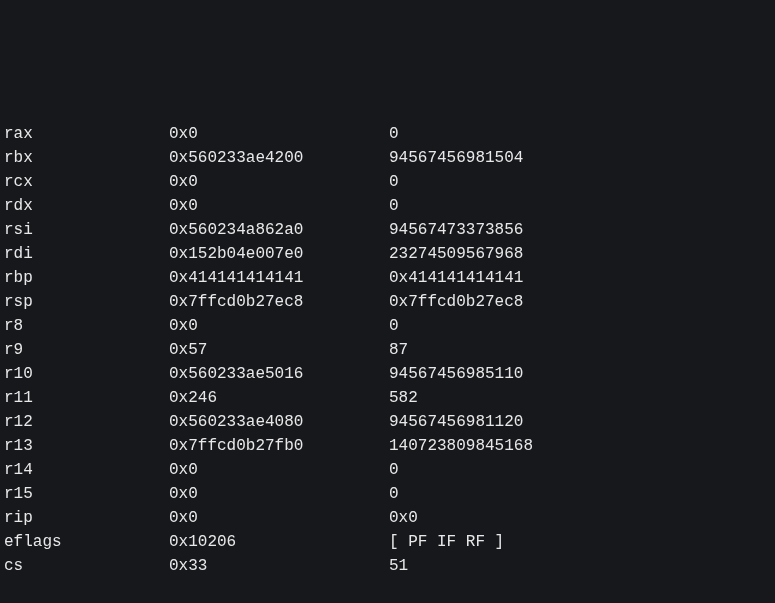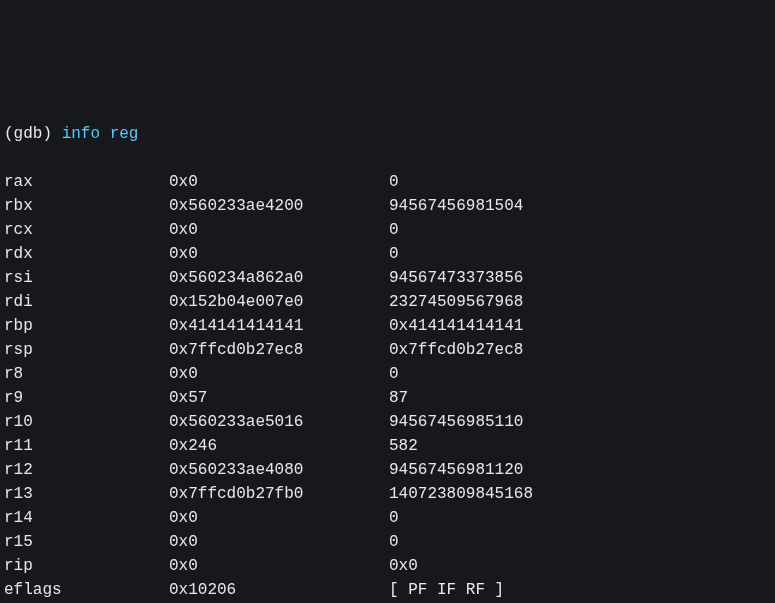--- a/index.html
+++ b/index.html
@@ -40,19 +40,18 @@
     .reg-dec {
       display: inline-block;
     }
   </style>
 </head>
 <body>
 
 
 
 <div>
-<div><span class="prompt-paren">(</span><span class="prompt-gdb">gdb</span><span class="prompt-paren">)</span> <span class="command">info reg</span></div>
 <div id="registers-container"><div class="reg-line"><span class="reg-name">rax</span><span class="reg-hex">0x0</span><span class="reg-dec">0</span></div><div class="reg-line"><span class="reg-name">rbx</span><span class="reg-hex">0x560233ae4200</span><span class="reg-dec">94567456981504</span></div><div class="reg-line"><span class="reg-name">rcx</span><span class="reg-hex">0x0</span><span class="reg-dec">0</span></div><div class="reg-line"><span class="reg-name">rdx</span><span class="reg-hex">0x0</span><span class="reg-dec">0</span></div><div class="reg-line"><span class="reg-name">rsi</span><span class="reg-hex">0x560234a862a0</span><span class="reg-dec">94567473373856</span></div><div class="reg-line"><span class="reg-name">rdi</span><span class="reg-hex">0x152b04e007e0</span><span class="reg-dec">23274509567968</span></div><div class="reg-line"><span class="reg-name">rbp</span><span class="reg-hex">0x414141414141</span><span class="reg-dec">0x414141414141</span></div><div class="reg-line"><span class="reg-name">rsp</span><span class="reg-hex">0x7ffcd0b27ec8</span><span class="reg-dec">0x7ffcd0b27ec8</span></div><div class="reg-line"><span class="reg-name">r8</span><span class="reg-hex">0x0</span><span class="reg-dec">0</span></div><div class="reg-line"><span class="reg-name">r9</span><span class="reg-hex">0x57</span><span class="reg-dec">87</span></div><div class="reg-line"><span class="reg-name">r10</span><span class="reg-hex">0x560233ae5016</span><span class="reg-dec">94567456985110</span></div><div class="reg-line"><span class="reg-name">r11</span><span class="reg-hex">0x246</span><span class="reg-dec">582</span></div><div class="reg-line"><span class="reg-name">r12</span><span class="reg-hex">0x560233ae4080</span><span class="reg-dec">94567456981120</span></div><div class="reg-line"><span class="reg-name">r13</span><span class="reg-hex">0x7ffcd0b27fb0</span><span class="reg-dec">140723809845168</span></div><div class="reg-line"><span class="reg-name">r14</span><span class="reg-hex">0x0</span><span class="reg-dec">0</span></div><div class="reg-line"><span class="reg-name">r15</span><span class="reg-hex">0x0</span><span class="reg-dec">0</span></div><div class="reg-line"><span class="reg-name">rip</span><span class="reg-hex">0x0</span><span class="reg-dec">0x0</span></div><div class="reg-line"><span class="reg-name">eflags</span><span class="reg-hex">0x10206</span><span class="reg-dec">[ PF IF RF ]</span></div><div class="reg-line"><span class="reg-name">cs</span><span class="reg-hex">0x33</span><span class="reg-dec">51</span></div></div>
 
 </div>
 
 
 
 
 </body></html>

